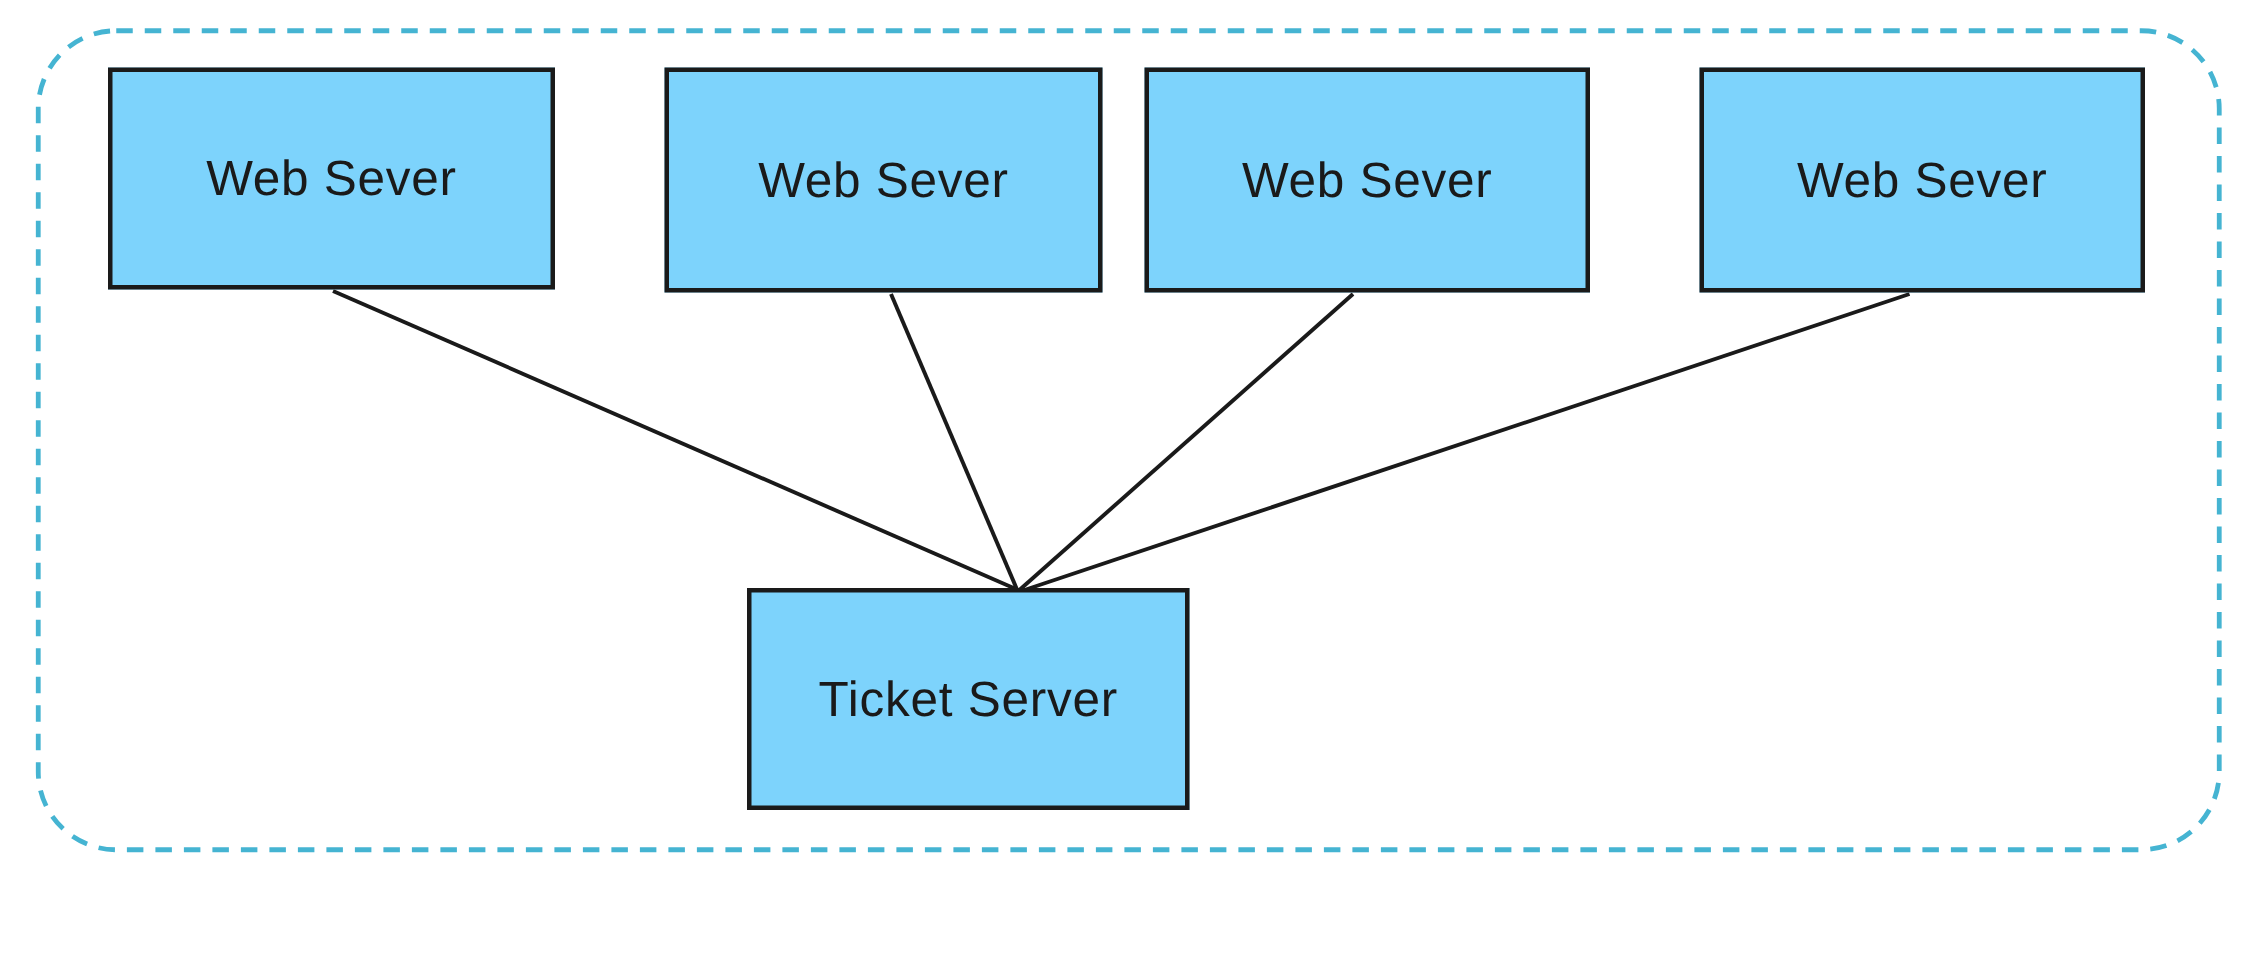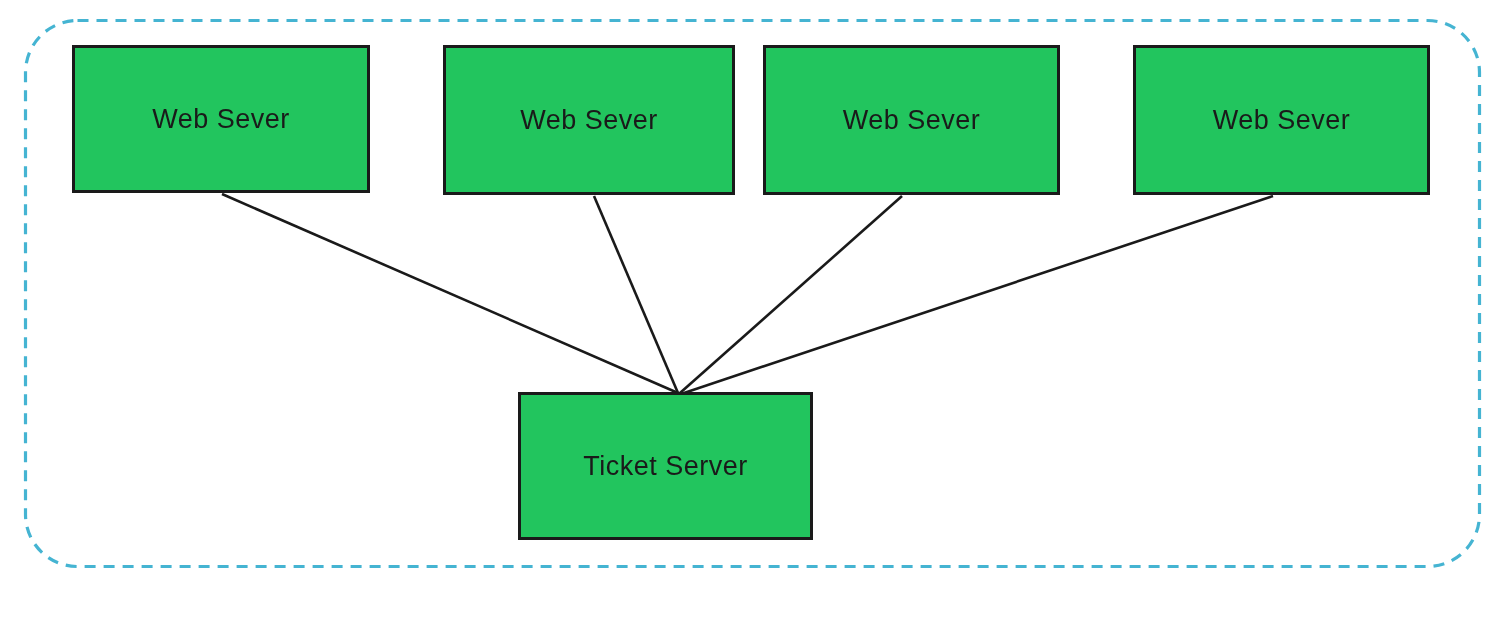--- a/index.html
+++ b/index.html
@@ -17,35 +17,35 @@
   }
   .connector-layer {
     position: absolute;
     left: 0;
     top: 0;
     width: 1506px;
     height: 640px;
   }
   .node {
     position: absolute;
-    background: #22c55e;
+    background: #7dd3fc;
     border: 3px solid #1a1a1a;
     display: flex;
     align-items: center;
     justify-content: center;
-    font-size: 27px;
+    font-size: 33px;
     color: #1a1a1a;
     letter-spacing: 0.5px;
     box-sizing: border-box;
   }
   .node-web-1 { left: 72px;   top: 45px;  width: 298px; height: 148px; }
   .node-web-2 { left: 443px;  top: 45px;  width: 292px; height: 150px; }
   .node-web-3 { left: 763px;  top: 45px;  width: 297px; height: 150px; }
   .node-web-4 { left: 1133px; top: 45px;  width: 297px; height: 150px; }
-  .node-ticket { left: 518px; top: 392px; width: 295px; height: 148px; }
+  .node-ticket { left: 498px; top: 392px; width: 295px; height: 148px; }
   .figure-caption {
     position: absolute;
     left: 530px;
     top: 590px;
     width: 295px;
     text-align: center;
     font-size: 30px;
     color: #1a1a1a;
   }
 </style>

